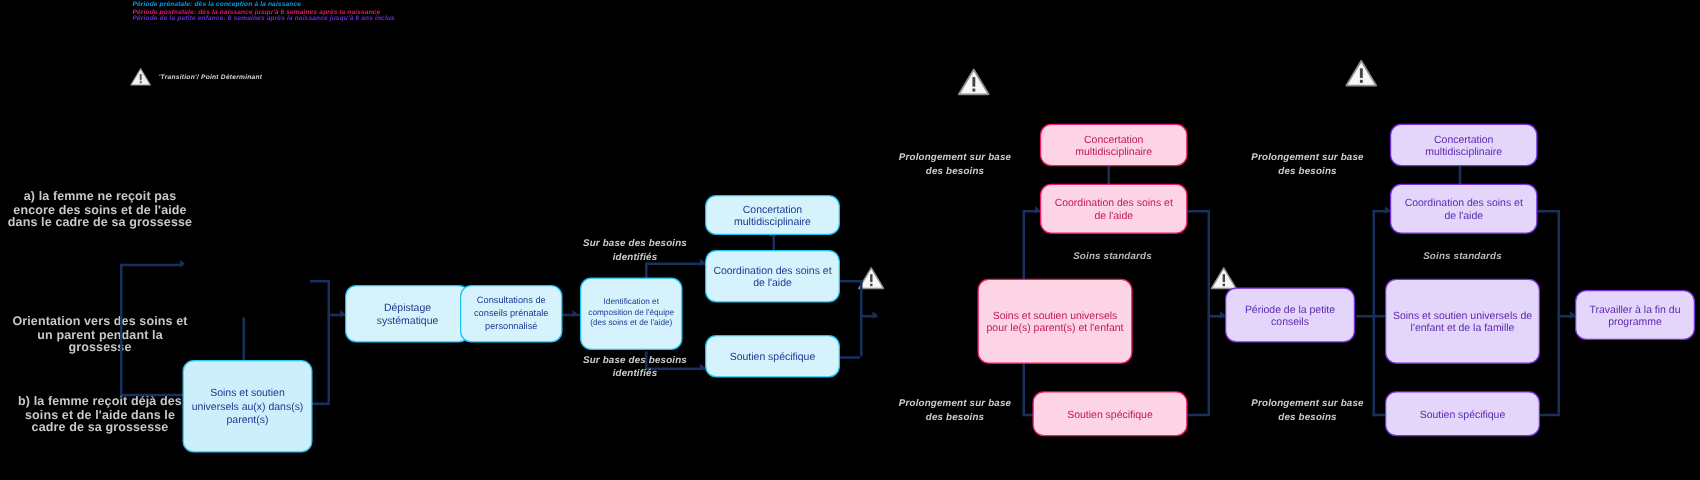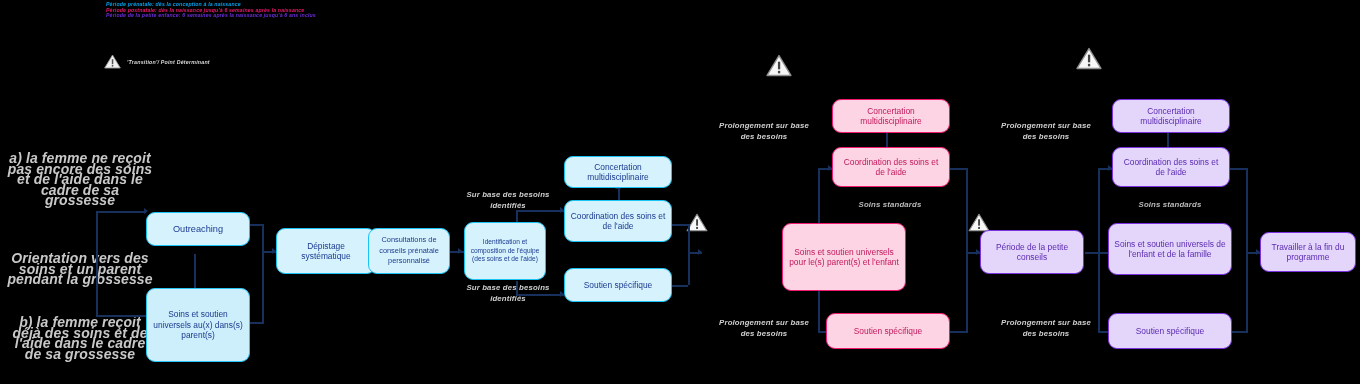--- a/index.html
+++ b/index.html
@@ -20,21 +20,21 @@
 
   
   .translegend{left:104px;top:54px;display:flex;align-items:center;gap:6px;}
   .translegend .tl-txt{font-size:5.3px;font-weight:bold;font-style:italic;
       color:#d9d9d9;letter-spacing:.2px;white-space:nowrap;}
 
   
   .warn{display:block;}
 
   
-  .sidetxt{color:#c8c8c8;font-size:14px;font-weight:bold;font-style:italic;
+  .sidetxt{color:#c8c8c8;font-size:10px;font-weight:bold;
            line-height:10.5px;text-align:center;letter-spacing:.1px;}
 
   
   .annot{color:#cfcfcf;font-size:7.8px;font-weight:bold;font-style:italic;
          line-height:10.5px;text-align:center;letter-spacing:.15px;}
   .annot-dark{color:#b9b9b9;}
 
   
   .node{border-radius:9px;display:flex;align-items:center;justify-content:center;
         text-align:center;padding:3px 5px;line-height:10.5px;}
@@ -163,23 +163,20 @@
 
   <div class="ln lnv abs" style="left:1167px;top:131px;height:18px;"></div>
   <div class="arrow ar-u abs" style="left:1164px;top:128px;"></div>
 
   <div class="ln lnh abs" style="left:1230px;top:168px;width:18px;"></div>
   <div class="ln lnh abs" style="left:1230px;top:331px;width:18px;"></div>
   <div class="ln lnv abs" style="left:1246px;top:168px;height:163px;"></div>
   <div class="ln lnh abs" style="left:1246px;top:252px;width:14px;"></div>
   <div class="arrow ar-r abs" style="left:1256px;top:249px;"></div>
 
-  <div class="abs node blue fs10" style="left:146px;top:212px;width:104px;height:34px;">
-    <span>Outreaching</span>
-  </div>
 
   <div class="abs node blue-soft fs9" style="left:146px;top:288px;width:104px;height:74px;">
     <span>Soins et soutien universels au(x) dans(s) parent(s)</span>
   </div>
 
   <div class="abs node blue fs9" style="left:276px;top:228px;width:100px;height:46px;">
     <span>Dépistage systématique</span>
   </div>
 
   <div class="abs node blue fs8" style="left:368px;top:228px;width:82px;height:46px;">
@@ -224,21 +221,21 @@
   </div>
 
   <div class="abs node purple fs9" style="left:1112px;top:99px;width:118px;height:34px;">
     <span>Concertation multidisciplinaire</span>
   </div>
 
   <div class="abs node purple fs9" style="left:1112px;top:147px;width:118px;height:40px;">
     <span>Coordination des soins et de l'aide</span>
   </div>
 
-  <div class="abs node purple fs9" style="left:1108px;top:223px;width:124px;height:52px;">
+  <div class="abs node purple fs9" style="left:1108px;top:223px;width:124px;height:68px;">
     <span>Soins et soutien universels de l'enfant et de la famille</span>
   </div>
 
   <div class="abs node purple fs9" style="left:1108px;top:313px;width:124px;height:36px;">
     <span>Soutien spécifique</span>
   </div>
 
   <div class="abs node purple fs9" style="left:1260px;top:232px;width:96px;height:40px;">
     <span>Travailler à la fin du programme</span>
   </div>

